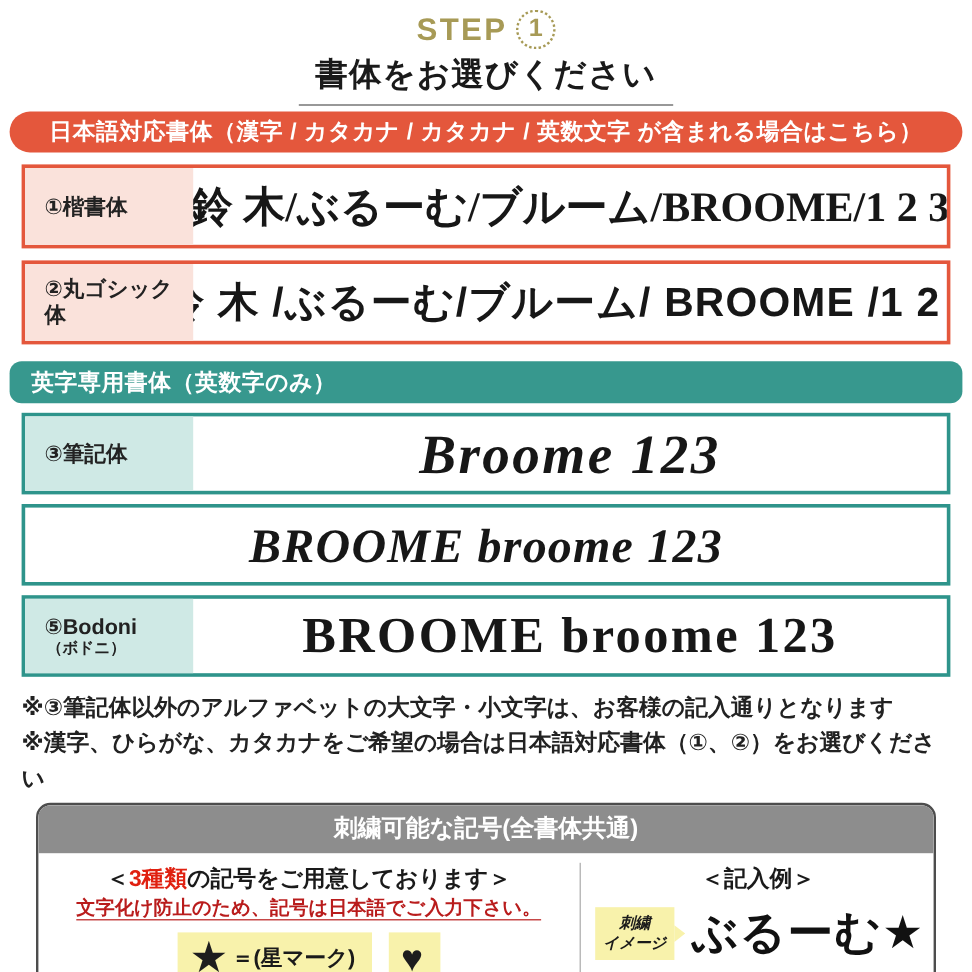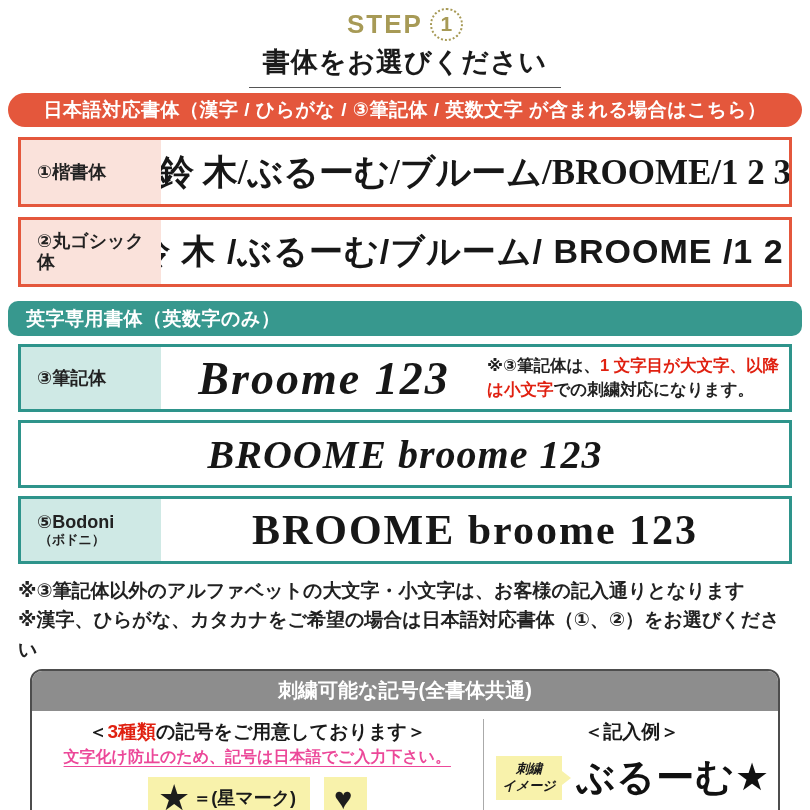--- a/index.html
+++ b/index.html
@@ -56,21 +56,21 @@
   
   .symbols-box { margin:5px 30px 0; border:2px solid #4d4d4d; border-radius:12px;
                  overflow:hidden; background:#fff; }
   .symbols-header { background:#8d8d8d; color:#fff; font-size:20px; font-weight:bold;
                     text-align:center; padding:6px 0 7px; }
   .symbols-content { display:flex; padding:8px 10px 10px; }
   .sym-left { flex:1.58; border-right:1px solid #aaa; padding-right:10px; }
   .sym-right { flex:1; padding-left:12px; }
 
   .sym-title { text-align:center; font-size:19px; font-weight:bold; color:#1a1a1a; }
-  .sym-warning { text-align:center; font-size:16px; font-weight:bold; color:#ec4899;
+  .sym-warning { text-align:center; font-size:16px; font-weight:bold; color:#b91c1c;
                  text-decoration:underline; text-underline-offset:4px; margin-top:2px; }
   .chip-row { display:flex; justify-content:center; gap:14px; margin-top:9px; }
   .chip { background:#f8f2ab; display:inline-flex; align-items:center;
           padding:3px 14px 3px 10px; }
   .chip-glyph { font-size:36px; line-height:1; color:#1d1d1d; }
   .chip-glyph.small { font-size:31px; }
   .chip-label { font-size:18px; font-weight:bold; color:#1a1a1a; margin-left:3px; }
 
   .example-row { display:flex; align-items:center; margin-top:7px; }
   .stitch-tag { background:#f8f2ab; padding:5px 7px; font-size:13px; font-weight:bold;
@@ -91,40 +91,37 @@
   <div class="header">
     <div class="step-row">
       <span class="step-label">STEP</span>
       <span class="step-circle">1</span>
     </div>
     <div class="title-wrap">
       <div class="page-title">書体をお選びください</div>
     </div>
   </div>
 
-  <div class="banner-red">日本語対応書体（漢字 / ひらがな / ③筆記体 / 英数文字 が含まれる場合はこちら）</div>
+  <div class="banner-red">日本語対応書体（漢字 / カタカナ / カタカナ / 英数文字 が含まれる場合はこちら）</div>
 
   <div class="font-box red-style">
     <div class="font-label">①楷書体</div>
     <div class="font-sample sample-kaisho">鈴 木/ぶるーむ/ブルーム/BROOME/1 2 3</div>
   </div>
 
   <div class="font-box red-style">
     <div class="font-label">②丸ゴシック体</div>
     <div class="font-sample sample-maru">鈴 木 /ぶるーむ/ブルーム/ BROOME /1 2 3</div>
   </div>
 
   <div class="banner-teal">英字専用書体（英数字のみ）</div>
 
   <div class="font-box teal-style">
     <div class="font-label">③筆記体</div>
     <div class="font-sample sample-script">Broome 123</div>
-    <div class="font-note">
-      <span><span>※③筆記体は、</span><span class="red-text">1 文字目が大文字、以降は小文字</span><span>での刺繍対応になります。</span></span>
-    </div>
   </div>
 
   <div class="font-box teal-style">
     <div class="font-sample sample-chancery">BROOME broome 123</div>
   </div>
 
   <div class="font-box teal-style">
     <div class="font-label">
       <span>⑤Bodoni</span>
       <span class="font-sublabel">（ボドニ）</span>

